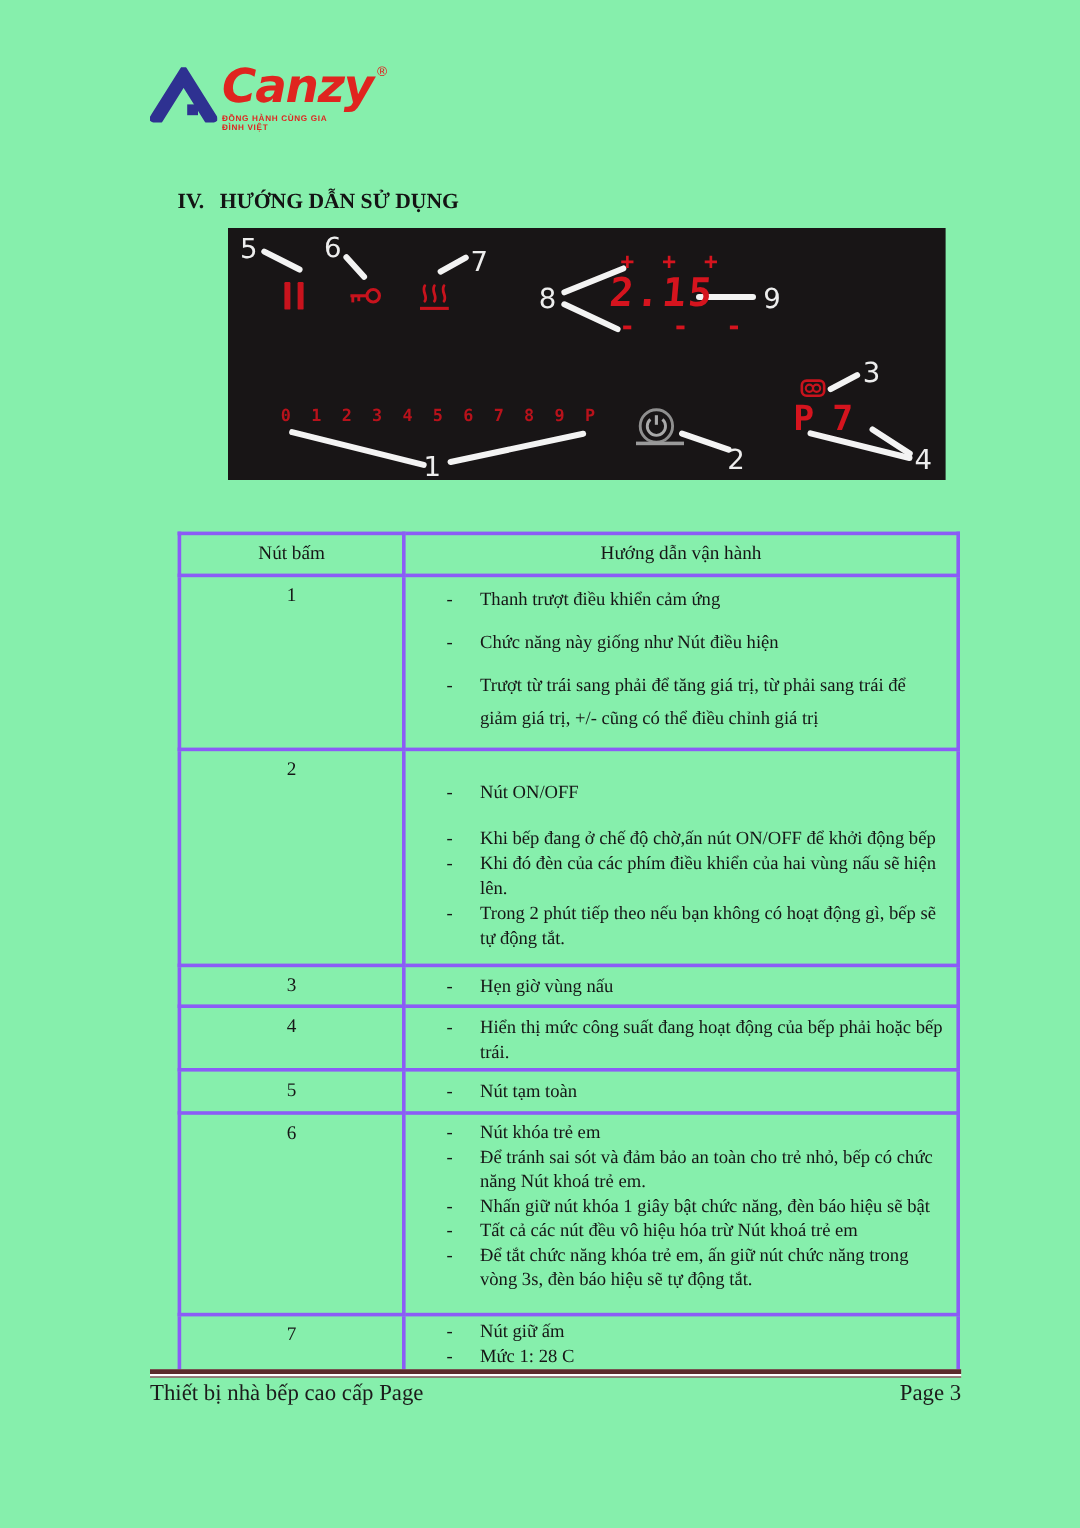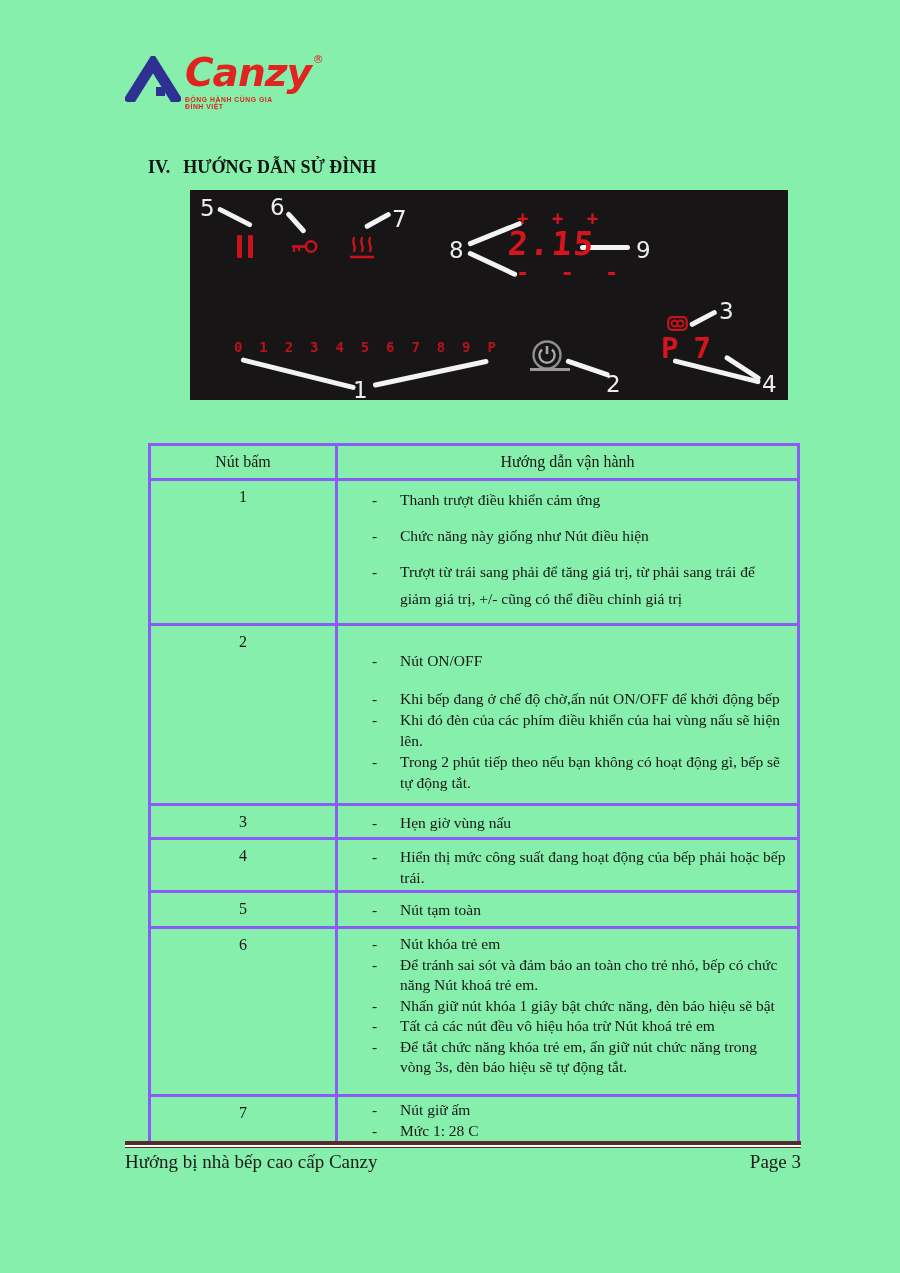--- a/index.html
+++ b/index.html
@@ -111,21 +111,21 @@
       <div class="brand-row">
         <span class="brand">Canzy</span>
         <span class="reg">®</span>
       </div>
       <div class="tagline">ĐỒNG HÀNH CÙNG GIA ĐÌNH VIỆT</div>
     </div>
   </div>
 
   <div class="heading">
     <span>IV.</span>
-    <span>HƯỚNG DẪN SỬ ĐÌNH</span>
+    <span>HƯỚNG DẪN SỬ DỤNG</span>
   </div>
 
   <div class="panel">
 
     <span class="co-num" style="left:10px;top:6px">5</span>
     <span class="co-num" style="left:80px;top:5px">6</span>
     <span class="co-num" style="left:202px;top:17px">7</span>
     <span class="co-num" style="left:259px;top:48px">8</span>
     <span class="co-num" style="left:446px;top:48px">9</span>
     <span class="co-num" style="left:529px;top:109px">3</span>
@@ -269,17 +269,17 @@
       <td class="desc">
         <div class="item"><span class="marker">-</span><span>Nút giữ ấm</span></div>
         <div class="item"><span class="marker">-</span><span>Mức 1: 28 C</span></div>
       </td>
     </tr>
   </tbody>
     </table>
 
   <div class="footer-rule"></div>
   <div class="footer-row">
-    <span>Hướng bị nhà bếp cao cấp Canzy</span>
+    <span>Thiết bị nhà bếp cao cấp Page</span>
     <span>Page 3</span>
   </div>
 
 </div>
 
 </body></html>

